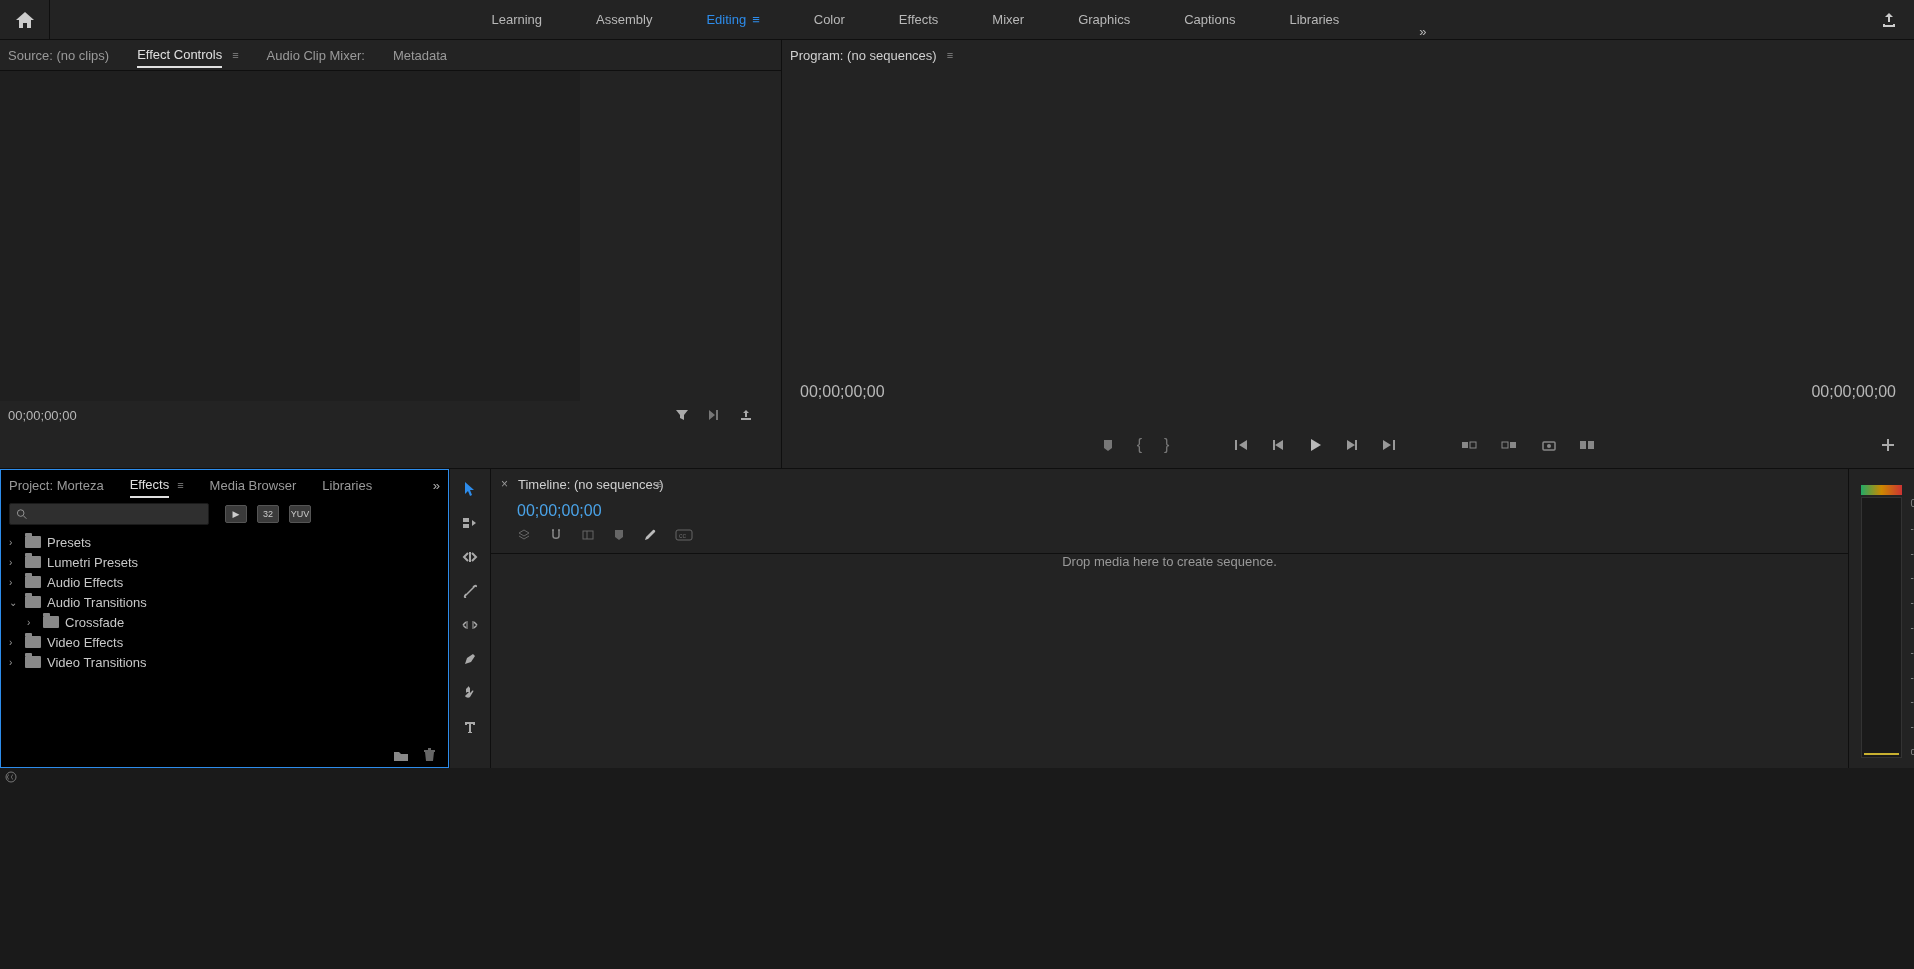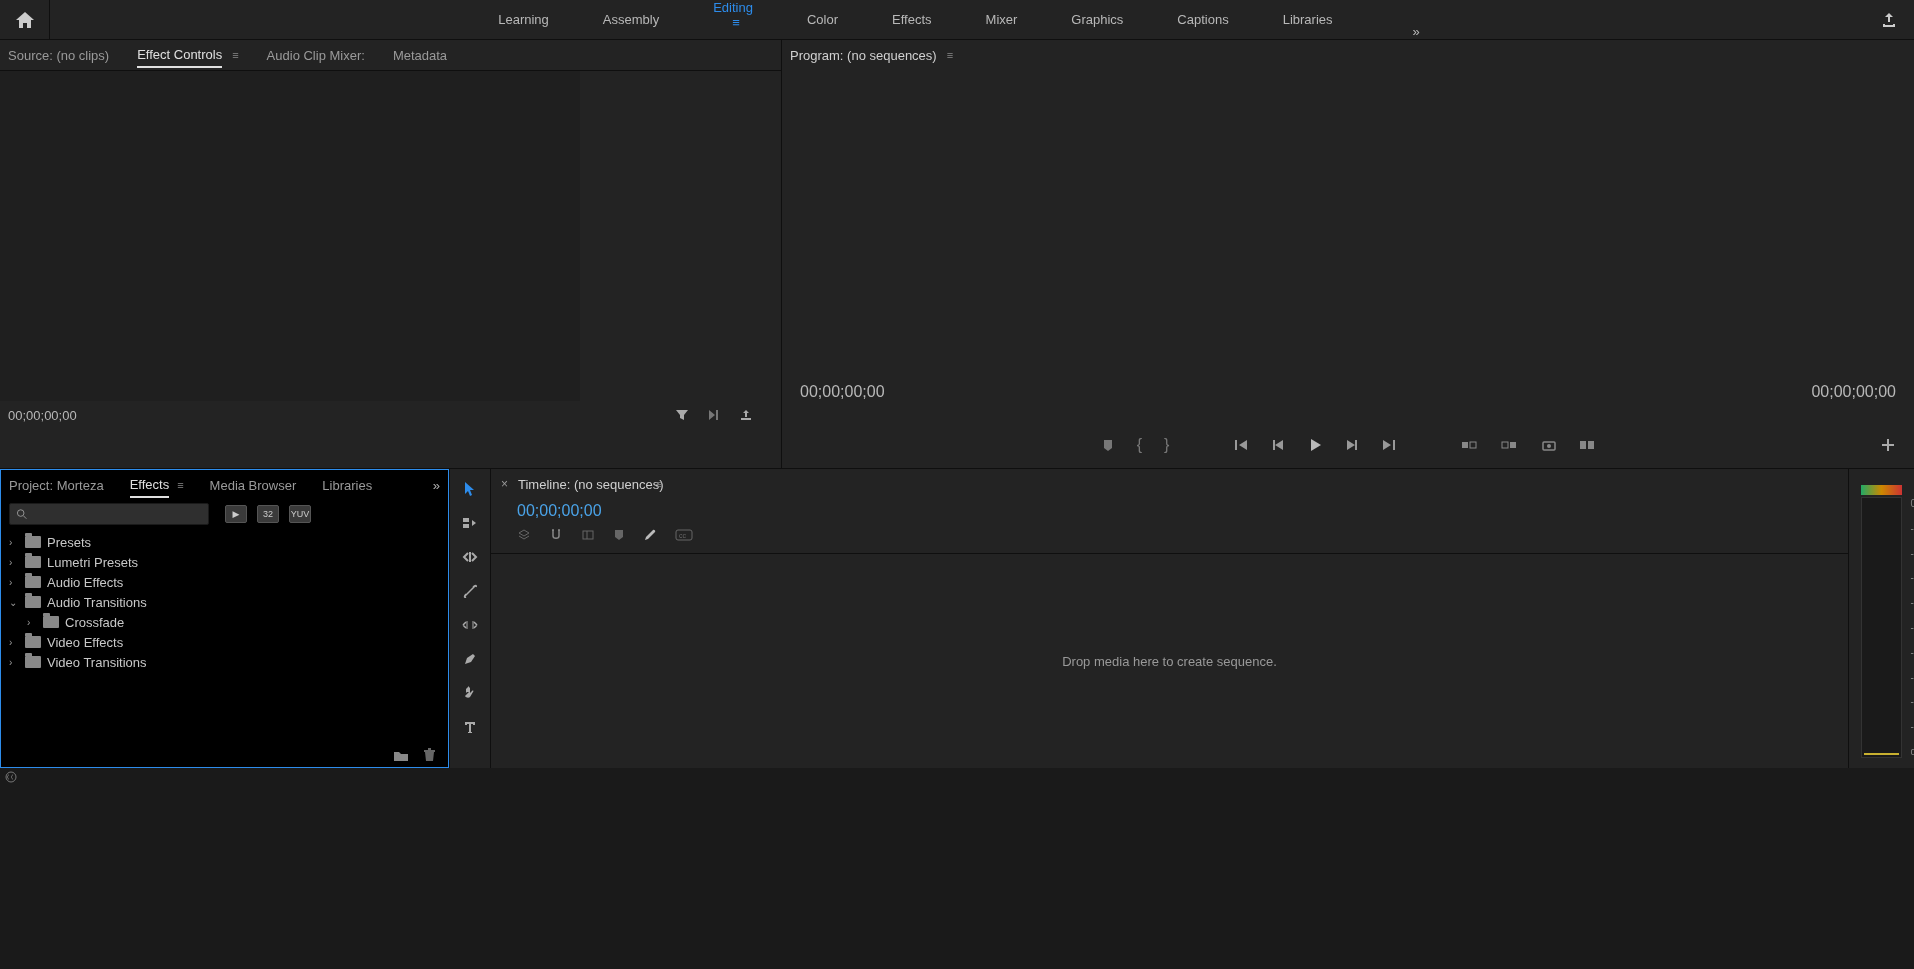--- a/index.html
+++ b/index.html
@@ -2,21 +2,21 @@
 <html><head>
 <meta charset="utf-8">
 <style>
 * { margin:0; padding:0; box-sizing:border-box; font-family:"Segoe UI",Arial,sans-serif; user-select:none; }
 body { background:#1a1a1a; color:#b8b8b8; font-size:13px; width:1914px; height:969px; overflow:hidden; }
 
 .topbar { height:40px; background:#232323; display:flex; align-items:center; border-bottom:1px solid #0f0f0f; }
 .home-btn { width:50px; height:40px; display:flex; align-items:center; justify-content:center; border-right:1px solid #0f0f0f; }
 .workspaces { flex:1; display:flex; align-items:flex-end; justify-content:center; gap:46px; height:100%; }
 .ws-item { color:#b8b8b8; cursor:pointer; padding:0 4px; height:100%; display:flex; align-items:center; }
-.ws-item.active { color:#2d8ceb;flex-direction:column; }
+.ws-item.active { color:#2d8ceb; }
 .ws-menu { margin-left:6px; color:#2d8ceb; }
 .ws-overflow { margin-left:30px; color:#b8b8b8; }
 .export-btn { width:50px; height:40px; display:flex; align-items:center; justify-content:center; }
 
 .main { display:flex; height:428px; }
 .left-upper { width:782px; display:flex; flex-direction:column; border-right:1px solid #0f0f0f; }
 .right-upper { flex:1; display:flex; flex-direction:column; }
 
 .panel-tabs { height:30px; background:#232323; display:flex; align-items:center; padding:0 8px; gap:28px; position:relative; }
 .tab { color:#9a9a9a; cursor:pointer; padding:4px 0; font-size:13px; }
@@ -56,21 +56,21 @@
 
 .tool-col { width:42px; background:#232323; border-left:1px solid #0f0f0f; border-right:1px solid #0f0f0f; display:flex; flex-direction:column; align-items:center; padding-top:10px; gap:14px;}
 .tool { width:22px; height:20px; display:flex; align-items:center; justify-content:center; color:#b0b0b0;}
 .tool.active { color:#2d8ceb;}
 
 .timeline-panel { flex:1; background:#232323; display:flex; flex-direction:column;}
 .tl-header { height:30px; display:flex; align-items:center; padding:0 10px; gap:10px;}
 .tl-close { color:#999; font-size:12px;}
 .tl-tc { color:#4aa3e8; font-size:16px; padding-left:26px; height:24px; display:flex; align-items:center;}
 .tl-icons { height:24px; display:flex; align-items:center; padding-left:26px; gap:18px; color:#666;}
-.tl-body { flex:1; border-top:1px solid #0f0f0f; margin-top:6px; display:flex; align-items:center; justify-content:center; color:#999; font-size:13px;}
+.tl-body { flex:1; border-top:1px solid #0f0f0f; margin-top:6px; display:flex; align-items:flex-start; justify-content:center; color:#999; font-size:13px;}
 
 .audio-meter { width:66px; background:#232323; border-left:1px solid #0f0f0f; display:flex; flex-direction:column; padding:16px 4px 6px;}
 .meter-bar { flex:1; background:#1a1a1a; margin:0 8px 4px; position:relative; border:1px solid #333;}
 .meter-scale { position:absolute; right:-24px; top:0; height:100%; display:flex; flex-direction:column; justify-content:space-between; font-size:10px; color:#888;}
 .meter-peak { position:absolute; bottom:2px; left:2px; right:2px; height:2px; background:#c8b030;}
 .meter-cap { height:10px; background:linear-gradient(90deg,#2a6 0%,#c80 50%,#c33 100%); margin:0 8px 2px;}
 
 .status-bar { height:18px; background:#1a1a1a; display:flex; align-items:center; padding-left:4px;}
 svg { display:block; }
 </style>

